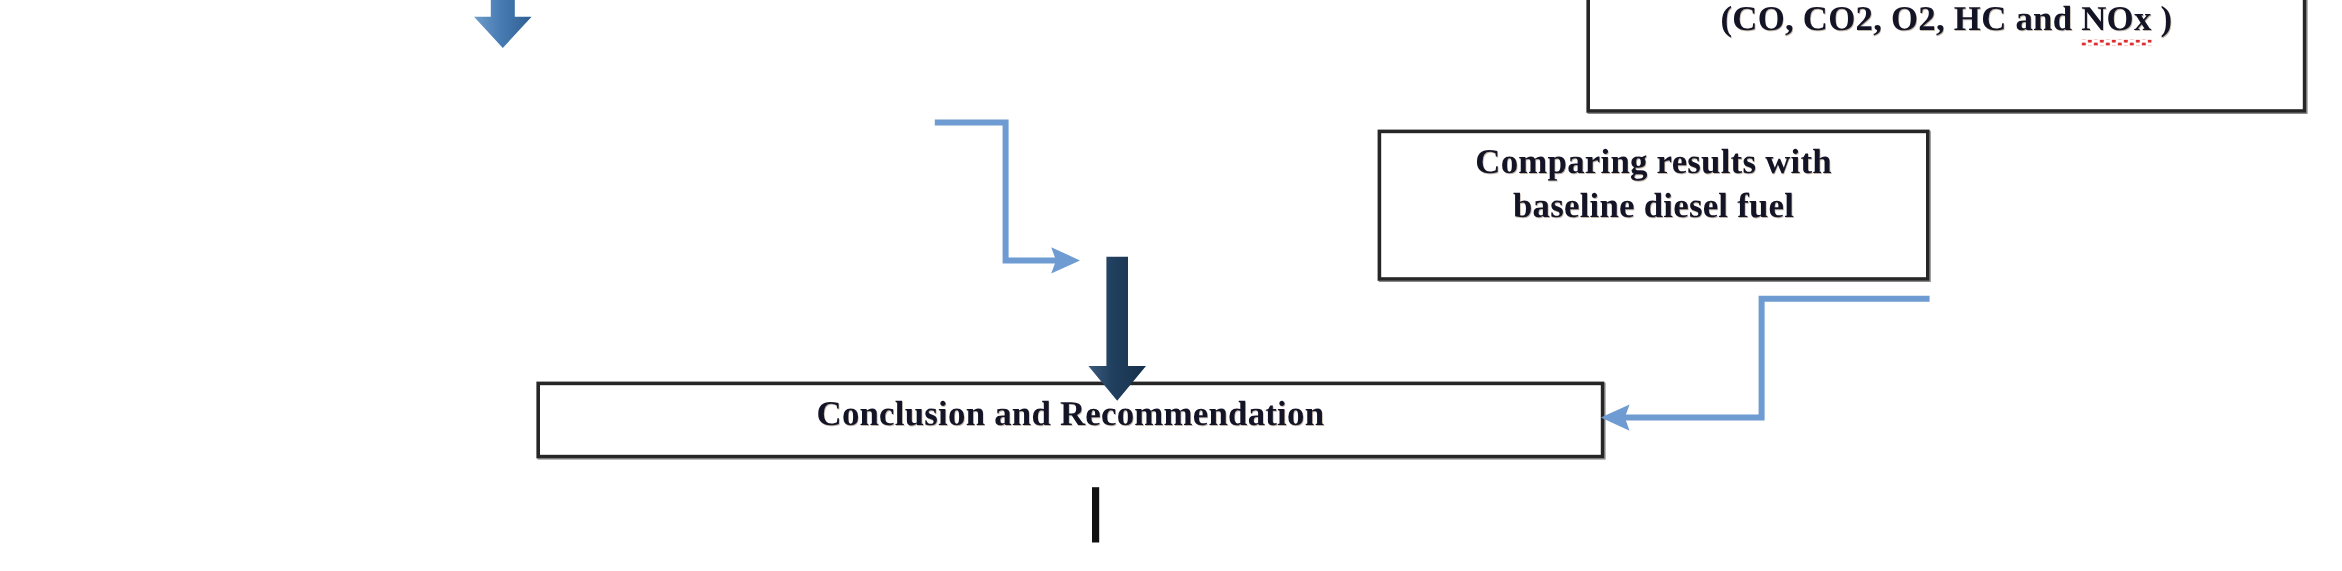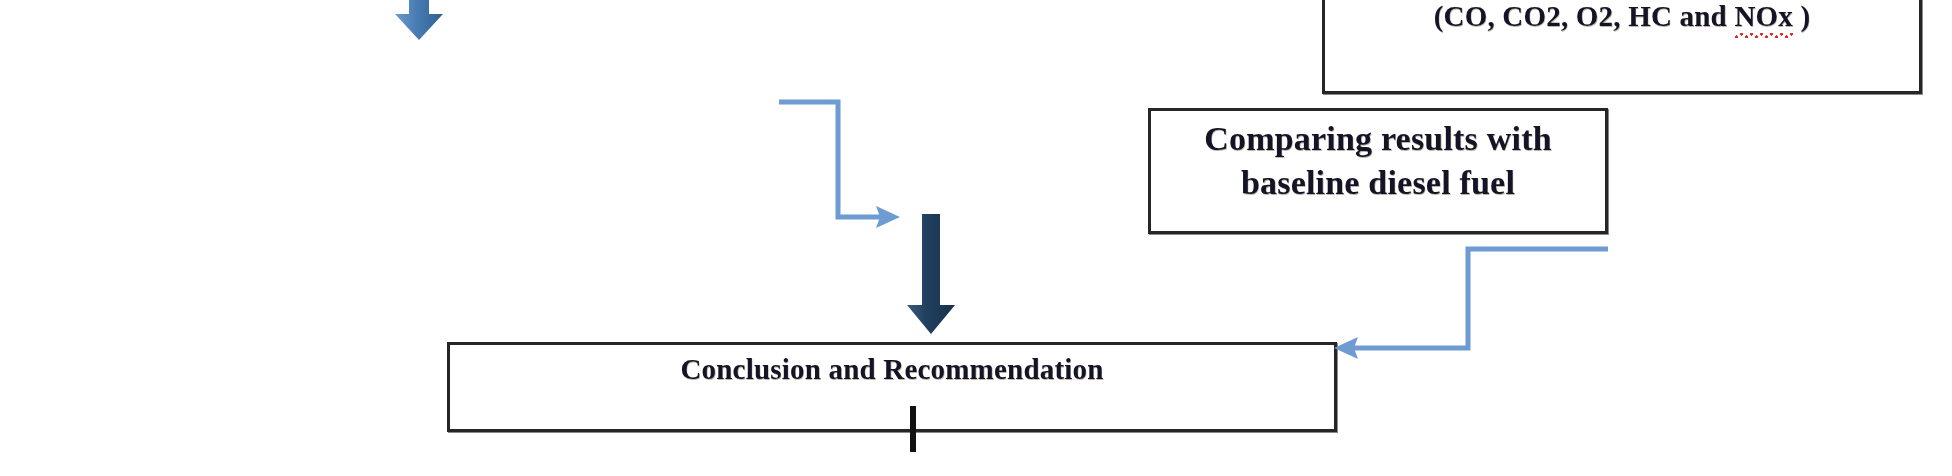--- a/index.html
+++ b/index.html
@@ -66,29 +66,28 @@
   
   #node-comparing {
     left: 1148px;
     top: 108px;
     width: 460px;
     height: 126px;
   }
   #node-comparing .node-text {
     top: 6px;
     padding: 0 28px;
-    font-size: 34px;
+    font-size: 29px;
   }
   
   #node-conclusion {
     left: 447px;
     top: 318px;
     width: 890px;
-    height: 90px;
-    margin-top: 24px;
+    height: 64px;
   }
   #node-conclusion .node-text {
     top: 6px;
     font-size: 29px;
   }
   
   .squiggle {
     position: relative;
     display: inline-block;
   }

